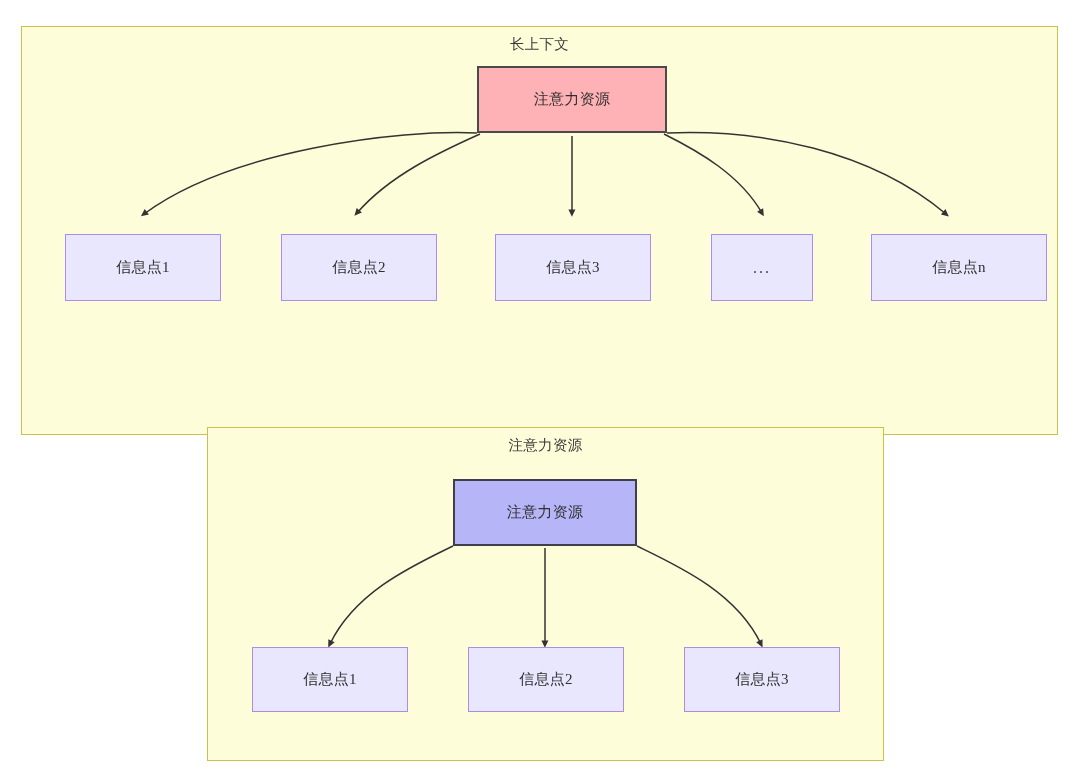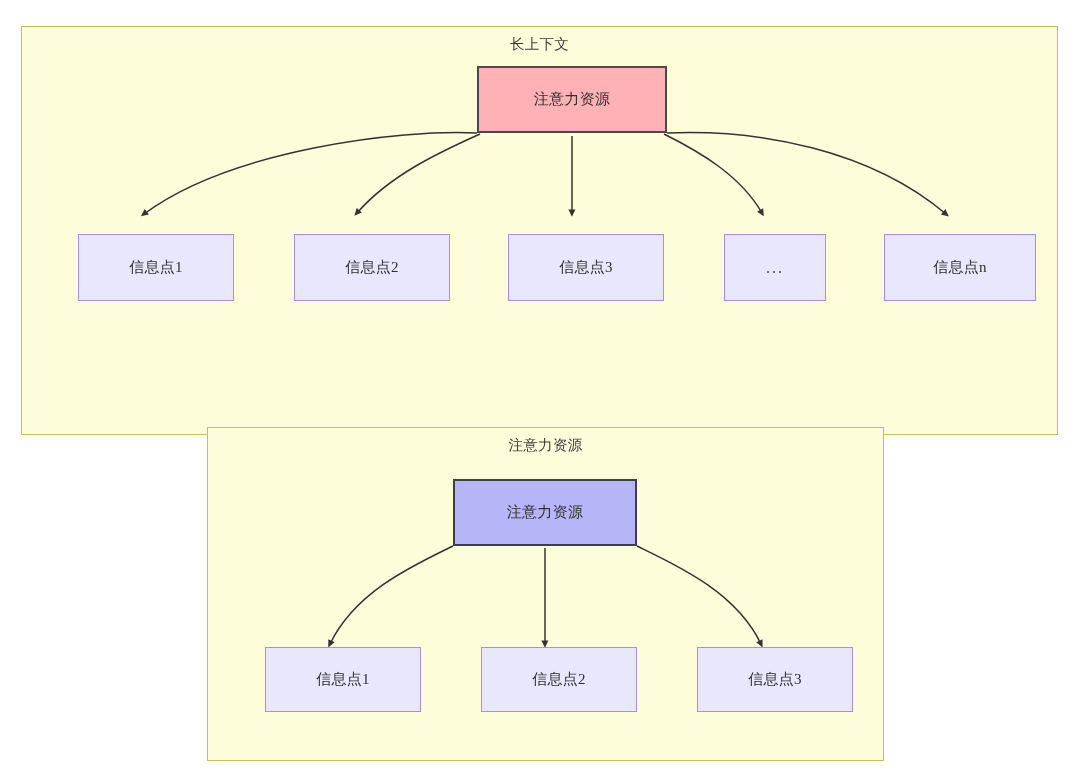--- a/index.html
+++ b/index.html
@@ -61,21 +61,20 @@
     background: #ffb2b6;
     border: 2.4px solid #4a4a4a;
   }
   .node-root-blue {
     background: #b6b5f7;
     border: 2.4px solid #3f3f4a;
   }
   .node-leaf {
     background: #e9e7fd;
     border: 1.8px solid #ad8bea;
-    margin-left: 13px;
   }
   .node-leaf.ellipsis {
     color: #4a4a4a;
     letter-spacing: 2px;
     font-size: 16px;
   }
 </style>
 </head>
 <body>
 
@@ -109,21 +108,21 @@
   </div>
   <div class="node node-leaf" style="left:281px; top:234px; width:156px; height:67px;">
     <span>信息点2</span>
   </div>
   <div class="node node-leaf" style="left:495px; top:234px; width:156px; height:67px;">
     <span>信息点3</span>
   </div>
   <div class="node node-leaf ellipsis" style="left:711px; top:234px; width:102px; height:67px;">
     <span>...</span>
   </div>
-  <div class="node node-leaf" style="left:871px; top:234px; width:152px; height:67px;">
+  <div class="node node-leaf" style="left:871px; top:234px; width:176px; height:67px;">
     <span>信息点n</span>
   </div>
 
   <div class="group-box" id="group-short" style="left:207px; top:427px; width:677px; height:334px;">
     <div class="group-title">注意力资源</div>
   </div>
 
   <svg class="layer" id="edges-short" viewBox="0 0 1080 774">
     <g fill="none" stroke="#333333" stroke-width="1.5" marker-end="url(#arrowhead-dark)">
       <path d="M453,546 C412,566 355,592 330,644"></path>

